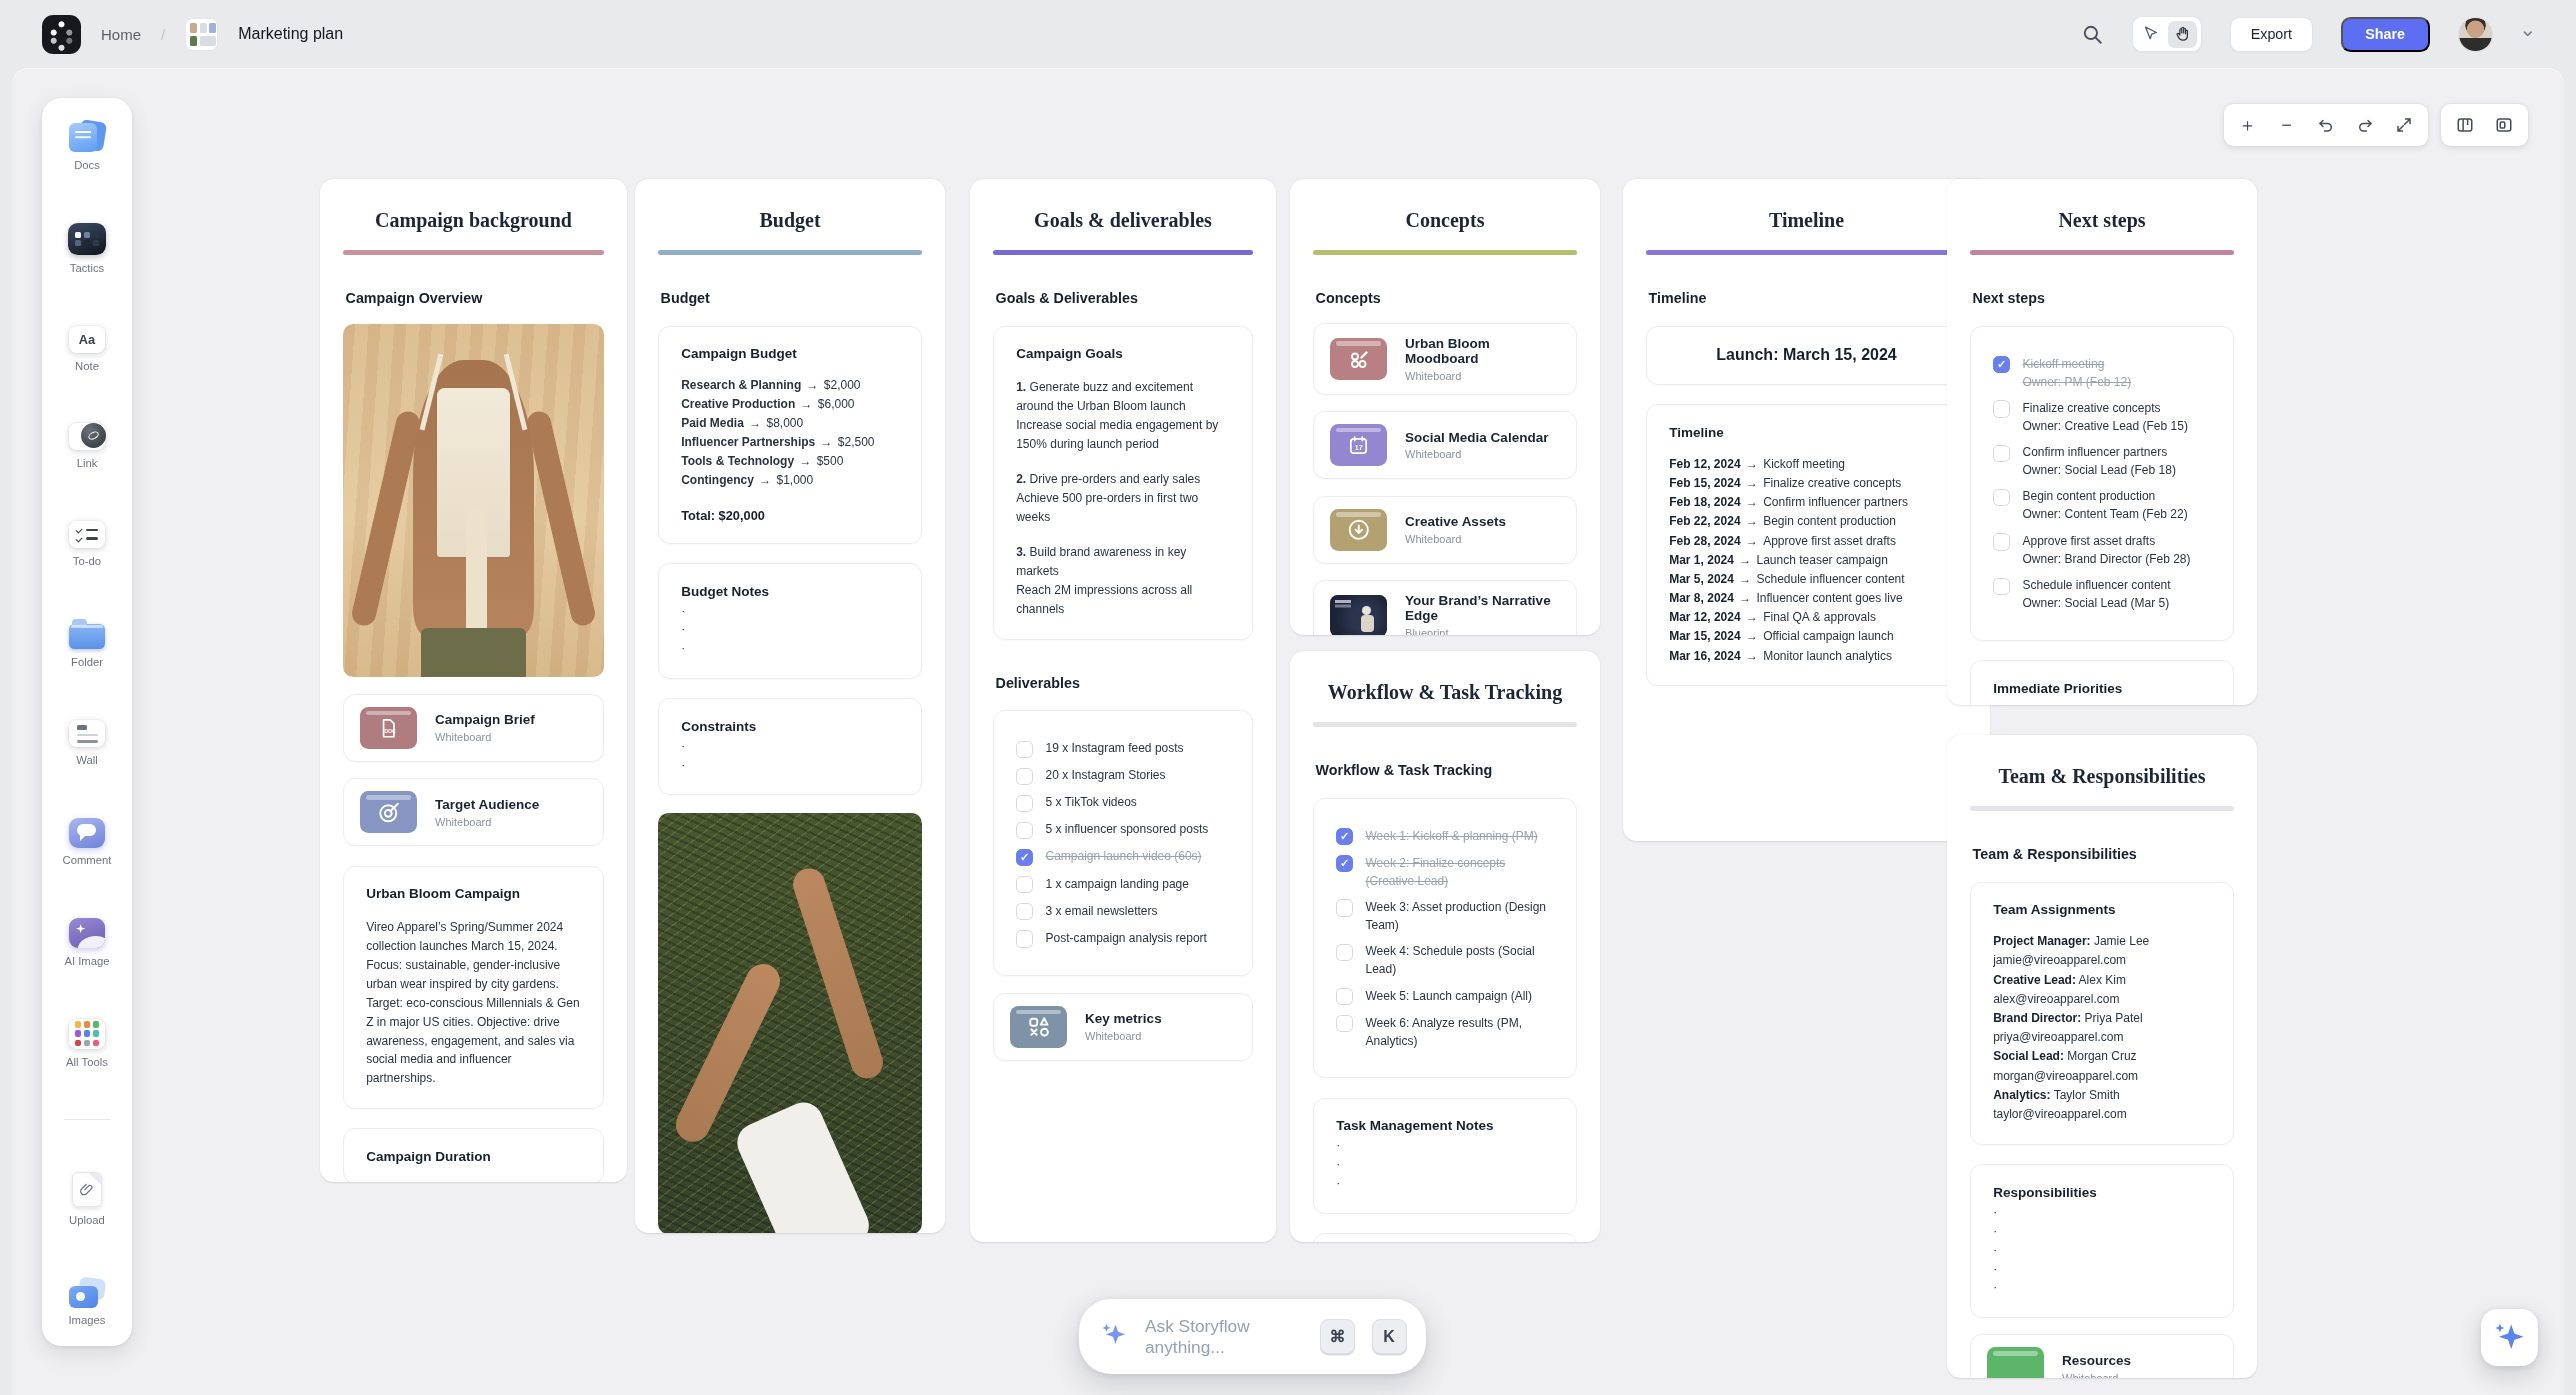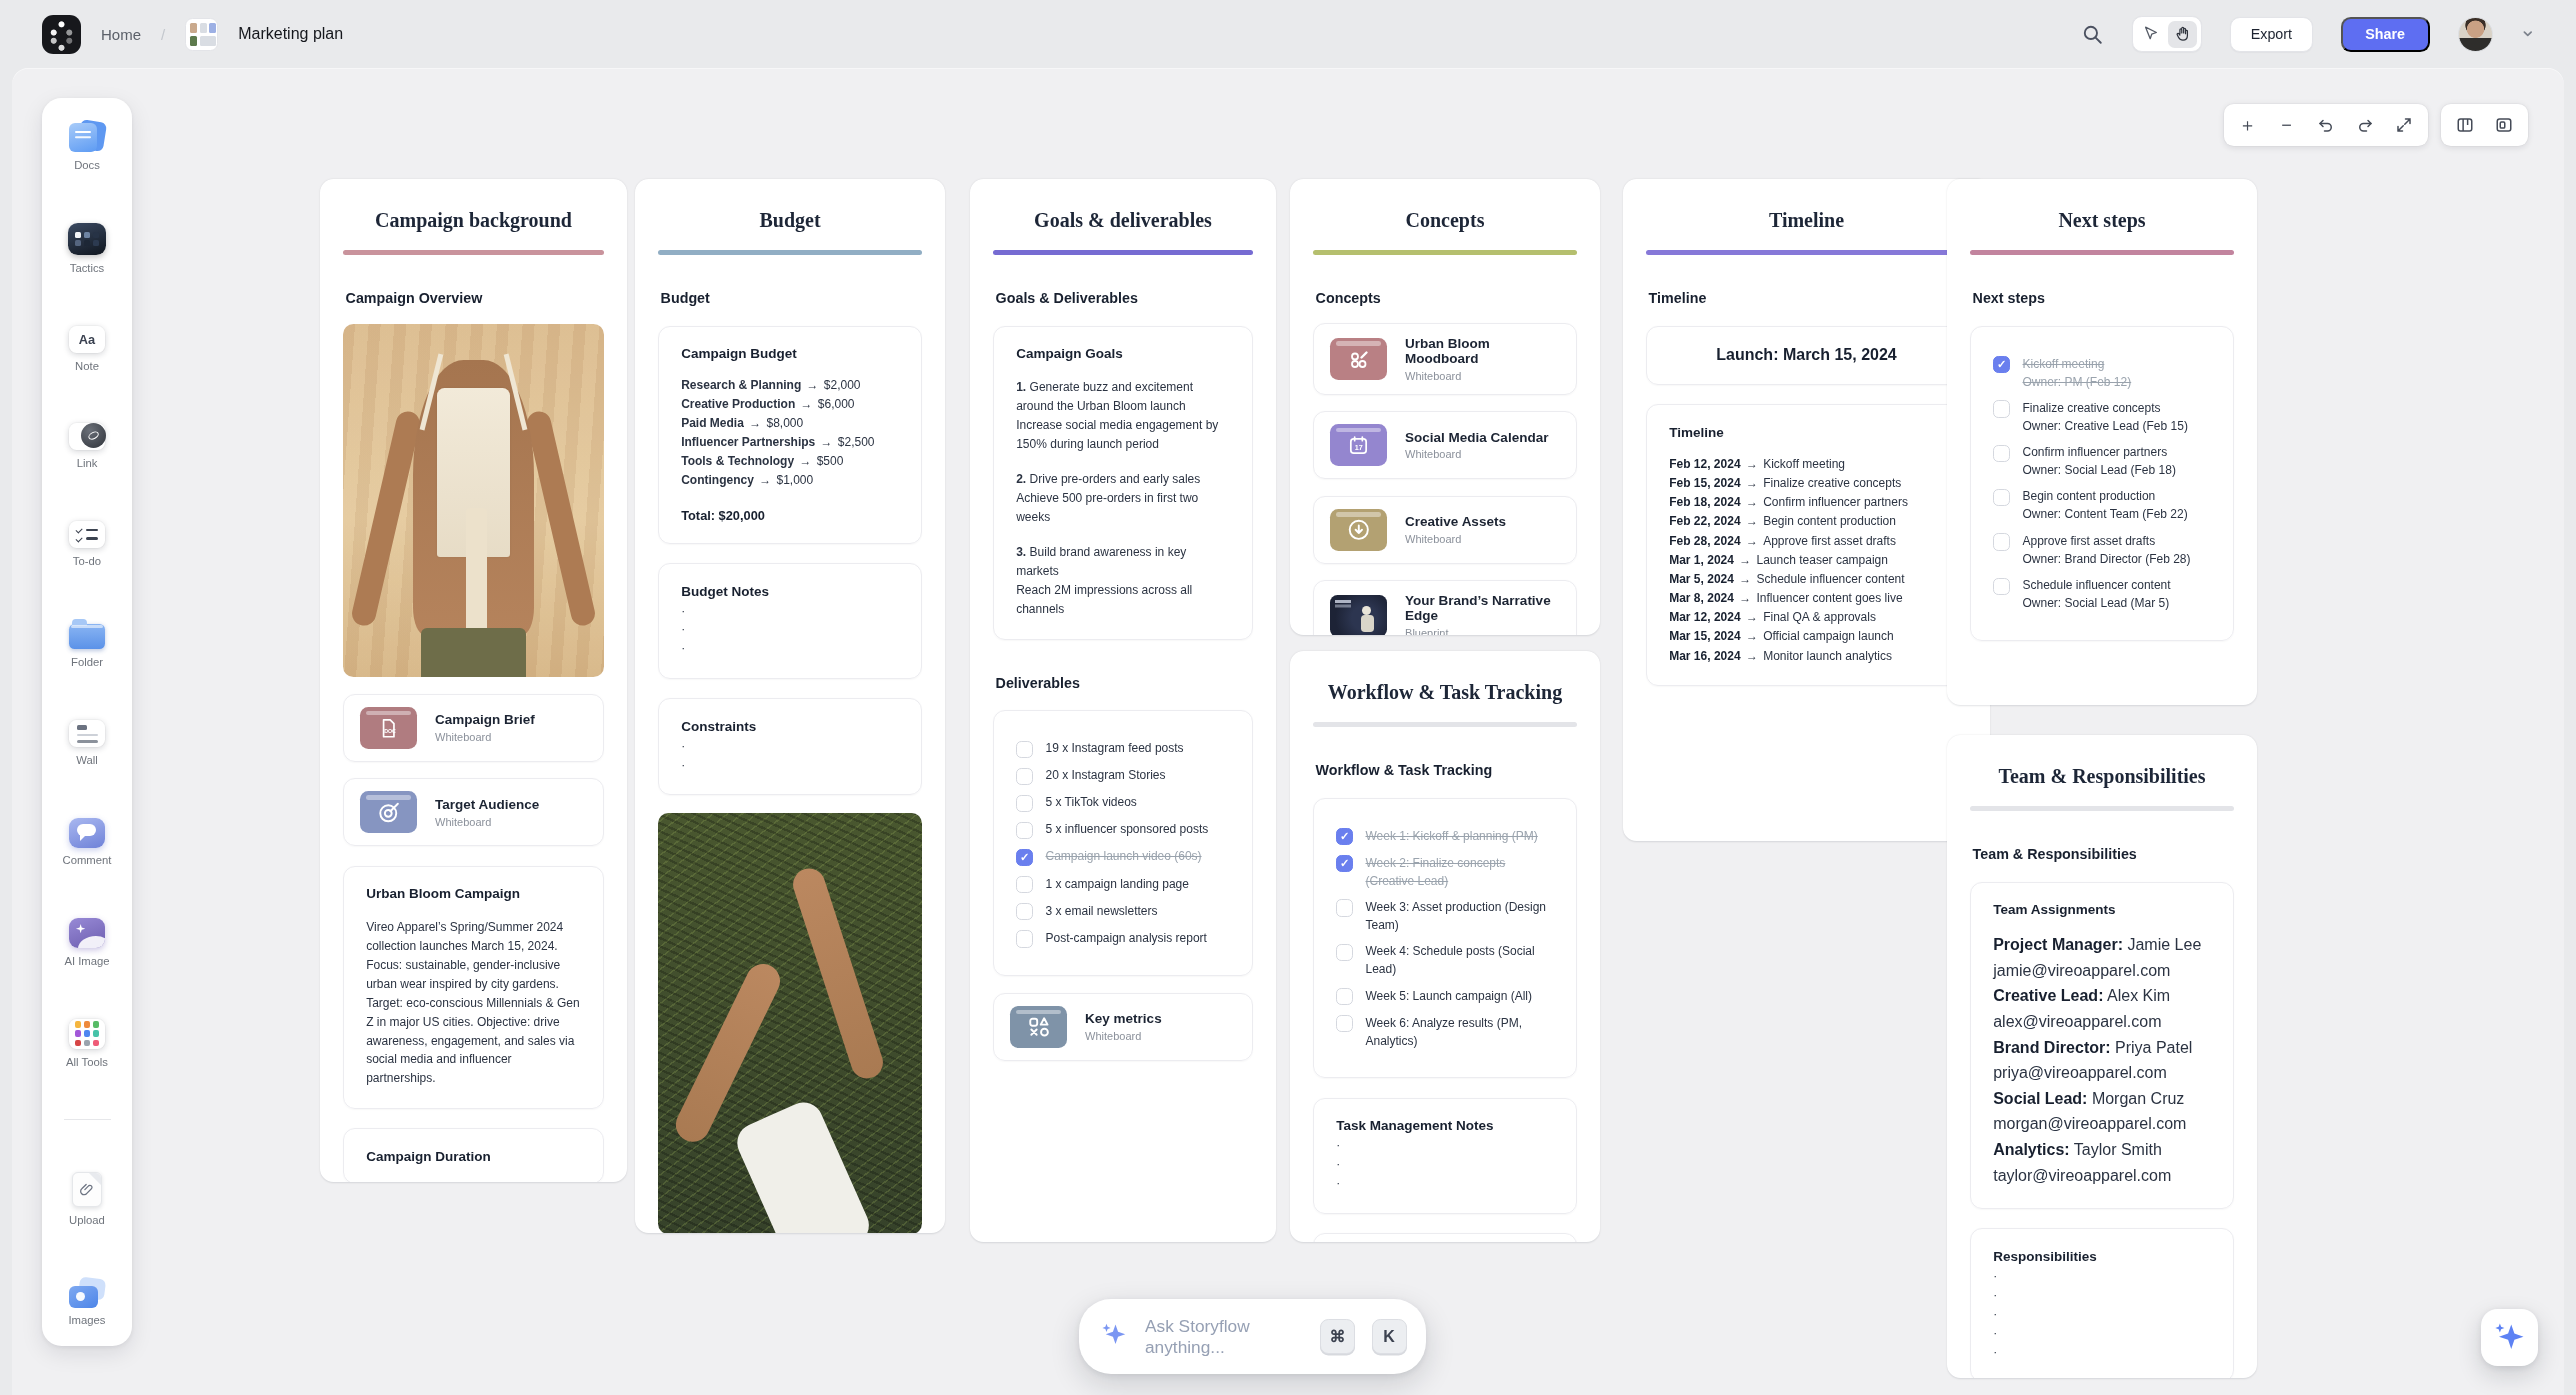--- a/index.html
+++ b/index.html
@@ -120,21 +120,21 @@
   .box{width:17.3px;height:17.3px;border:1.5px solid #d5d8df;border-radius:5.3px;background:#fff;flex:none;margin-top:1.5px;position:relative}
   .chk.checked .box{background:#6a7fee;border-color:#6a7fee}
   .chk.checked .box::after{content:"✓";position:absolute;inset:0;display:flex;align-items:center;justify-content:center;color:#fff;font-size:11.3px;font-weight:700}
   .chk .t,.chk .owner{font-size:12px;line-height:1.5;color:#2b3342}
   .chk.checked .t,.chk.checked .owner{color:#9aa3ad;text-decoration:line-through}
   .tl{font-size:12px;line-height:1.6;color:#2b3342}
   .tl b{color:#18202f}
   .tl .arrow{margin:0 5.3px}
   .banner{border:1.1px solid #ececf0;border-radius:12px;padding:19.5px;margin-top:19.5px;text-align:center;font-size:16px;font-weight:700;color:#18202f;box-shadow:0 0.8px 1.5px rgba(16,24,40,.03)}
   .member b{color:#18202f}
-  .member{font-size:16px;line-height:1.6}
+  .member{font-size:12px;line-height:1.6}
 
   
   .photo-model{height:353px;background:
      repeating-linear-gradient(94deg,rgba(186,143,92,.20) 0 12px,rgba(228,200,150,.18) 12px 25.6px),
      linear-gradient(180deg,#dcbd93,#e6cda4 55%,#d6b689)}
   .photo-model .torso{position:absolute;left:27%;top:10%;width:46%;height:78%;background:linear-gradient(#a5754f,#b5835c);border-radius:42% 42% 10% 10%}
   .photo-model .top{position:absolute;left:36%;top:18%;width:28%;height:48%;background:linear-gradient(#f2ead9,#e7dcc6);border-radius:7.5px 7.5px 3px 3px;box-shadow:0 0 0 1.5px rgba(0,0,0,.02)}
   .photo-model .strap1{position:absolute;left:33%;top:8%;width:5.3px;height:22%;background:#efe6d3;transform:rotate(14deg)}
   .photo-model .strap2{position:absolute;right:33%;top:8%;width:5.3px;height:22%;background:#efe6d3;transform:rotate(-14deg)}
   .photo-model .armL{position:absolute;left:12%;top:24%;width:9%;height:62%;background:#ad7b53;border-radius:15px;transform:rotate(13deg)}
@@ -663,20 +663,26 @@
           <div class="chk">
           <span class="box"></span>
           <span><span class="t">Approve first asset drafts</span><br><span class="owner">Owner: Brand Director (Feb 28)</span></span>
         </div>
           <div class="chk">
           <span class="box"></span>
           <span><span class="t">Schedule influencer content</span><br><span class="owner">Owner: Social Lead (Mar 5)</span></span>
         </div>
         </div>
     </div>
+    <div class="card">
+      <div class="card-h">Immediate Priorities</div>
+      <div class="bl" style="margin-top:3px">
+          <div class="line"></div>
+        </div>
+    </div>
   </section>
 
   <section class="col" style="left:1935px;top:667px;width:310px;height:643px">
     <h2 class="col-title">Team &amp; Responsibilities</h2>
     <div class="rule" style="background: rgb(227, 228, 232);"></div>
     <h3 class="section-h">Team &amp; Responsibilities</h3>
     <div class="card">
       <div class="card-h">Team Assignments</div>
       <div style="margin-top:15px">
           <div class="member"><b>Project Manager:</b> <span>Jamie Lee</span><br><span>jamie@vireoapparel.com</span></div>

